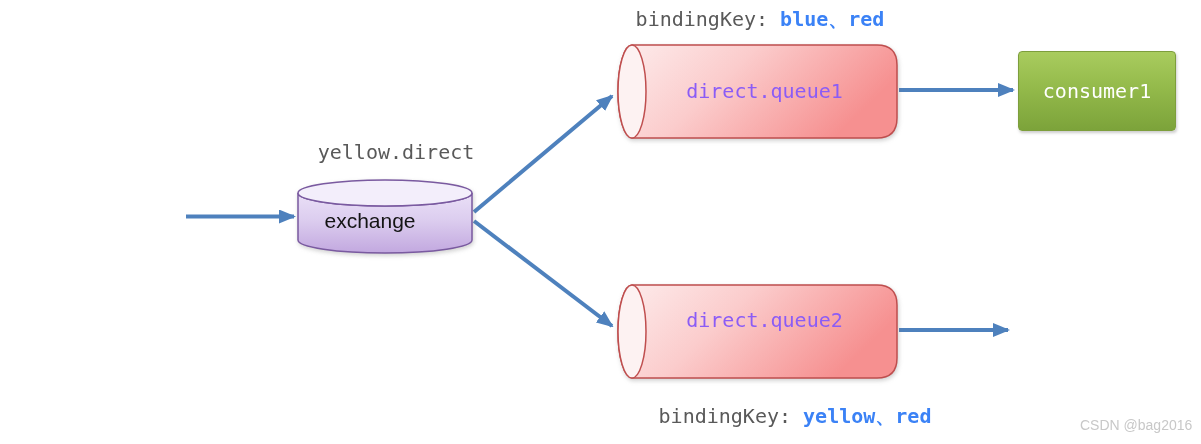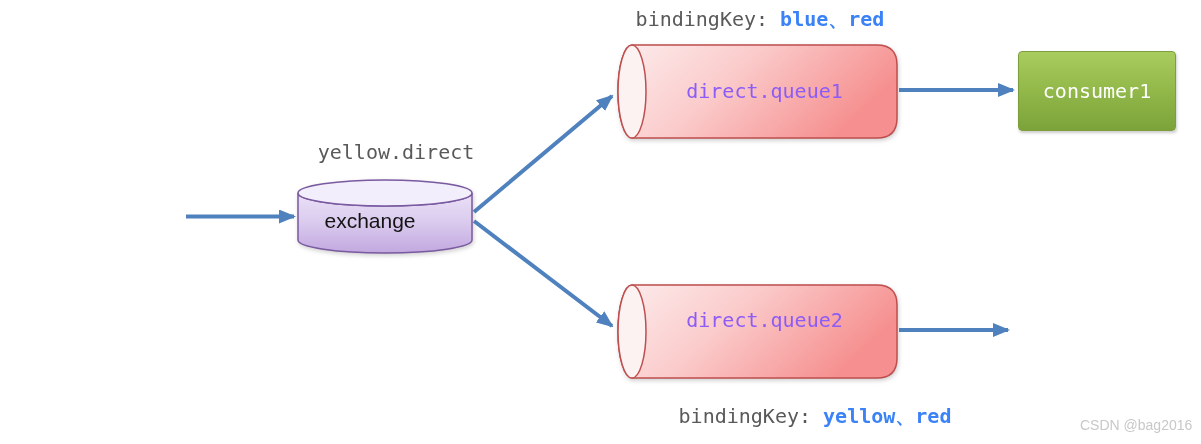--- a/index.html
+++ b/index.html
@@ -97,19 +97,19 @@
   <div class="lbl exchange-label center">exchange</div>
 
   <div class="lbl queue-label center" style="top:79px;">direct.queue1</div>
 
   <div class="lbl queue-label center" style="top:308px;">direct.queue2</div>
 
   <div class="lbl binding center" style="left:615px;top:6px;width:290px;">
     <span>bindingKey: </span><b>blue、red</b>
   </div>
 
-  <div class="lbl binding center" style="left:660px;top:403px;width:310px;">
+  <div class="lbl binding center" style="left:640px;top:403px;width:310px;">
     <span>bindingKey: </span><b>yellow、red</b>
   </div>
 
   <div class="lbl watermark">CSDN @bag2016</div>
 
 </div>
 
 </body></html>

